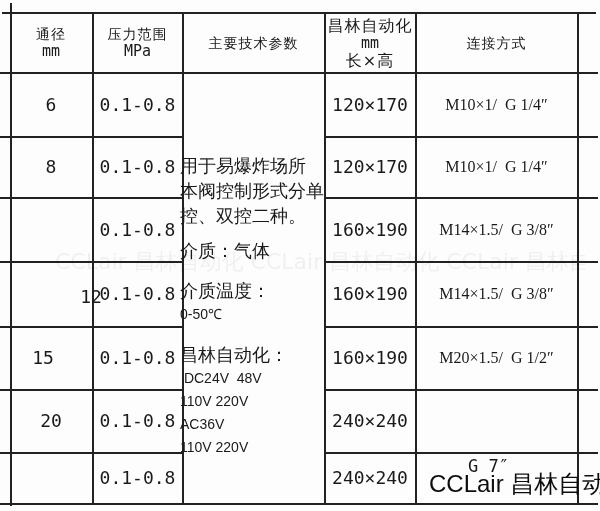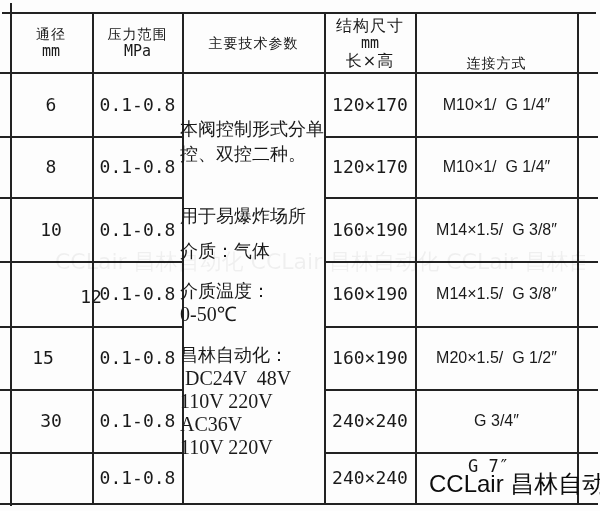--- a/index.html
+++ b/index.html
@@ -13,34 +13,34 @@
   .vline{width:2px;}
   
   .cell{
     position:absolute;display:flex;flex-direction:column;
     align-items:center;justify-content:center;text-align:center;
     line-height:1.2;
   }
   .cjk{font-size:14px;letter-spacing:1px;}
   .cjk-sm{font-size:16px;letter-spacing:1px;line-height:19px;}
   .mono{font-family:"DejaVu Sans Mono",monospace;font-size:18px;white-space:pre;}
-  .mono-sm{font-family:Liberation Sans, sans-serif;font-size:16px;white-space:pre;}
+  .mono-sm{font-family:Liberation Serif, serif;font-size:16px;white-space:pre;}
   .mono-hdr{font-family:"DejaVu Sans Mono",monospace;font-size:15px;}
   
   .tech{
     position:absolute;left:184px;top:73px;width:139px;height:430px;
     box-sizing:border-box;padding-top:43px;text-align:left;
     font-size:18px;overflow:visible;
   }
   .tech .p{margin:0;line-height:25px;width:150px;margin-left:-4px;}
   .tech .gap37{margin-top:37px;}
   .tech .gap10{margin-top:10px;}
   .tech .gap15{margin-top:15px;}
   .tech .gap16{margin-top:16px;}
-  .tech .vline-txt{font-family:Liberation Serif, serif;font-size:20px;line-height:23px;white-space:pre;}
+  .tech .vline-txt{font-family:Liberation Sans, sans-serif;font-size:14px;line-height:23px;white-space:pre;}
   
   .wm-faint{
     position:absolute;left:55px;top:247px;width:530px;
     font-size:22px;color:#000;opacity:0.05;white-space:nowrap;overflow:hidden;
     pointer-events:none;
   }
   .wm-main{
     position:absolute;left:429px;top:468px;width:175px;
     font-size:24px;font-weight:500;color:#0d0d0d;white-space:nowrap;
     font-family:"Liberation Sans","DejaVu Sans",sans-serif;
@@ -83,66 +83,64 @@
     <span class="mono-hdr">mm</span>
   </div>
   <div class="cell" style="left:184px;top:14px;width:139px;height:58px;">
     <span class="cjk">主要技术参数</span>
   </div>
   <div class="cell" style="left:94px;top:14px;width:87px;height:58px;">
     <span class="cjk">压力范围</span>
     <span class="mono-hdr">MPa</span>
   </div>
   <div class="cell" style="left:326px;top:14px;width:88px;height:58px;">
-    <span class="cjk-sm">结构尺寸</span>
+    <span class="cjk-sm">昌林自动化</span>
     <span class="mono-hdr" style="line-height:16px;">mm</span>
     <span class="cjk-sm">长×高</span>
   </div>
-  <div class="cell" style="left:417px;top:14px;width:159px;height:58px;justify-content:flex-end;">
+  <div class="cell" style="left:417px;top:14px;width:159px;height:58px;">
     <span class="cjk">连接方式</span>
   </div>
 
   <div class="cell mono" style="left:11px;top:74px;width:80px;height:61px;">6</div>
   <div class="cell mono" style="left:94px;top:74px;width:87px;height:61px;">0.1-0.8</div>
   <div class="cell mono" style="left:326px;top:74px;width:88px;height:61px;">120×170</div>
   <div class="cell mono-sm" style="left:417px;top:74px;width:159px;height:61px;">M10×1/  G 1/4″</div>
 
   <div class="cell mono" style="left:11px;top:138px;width:80px;height:58px;">8</div>
   <div class="cell mono" style="left:94px;top:138px;width:87px;height:58px;">0.1-0.8</div>
   <div class="cell mono" style="left:326px;top:138px;width:88px;height:58px;">120×170</div>
   <div class="cell mono-sm" style="left:417px;top:138px;width:159px;height:58px;">M10×1/  G 1/4″</div>
 
-  <div class="cell mono" style="left:11px;top:199px;width:80px;height:61px;">10</div>
   <div class="cell mono" style="left:94px;top:199px;width:87px;height:61px;">0.1-0.8</div>
   <div class="cell mono" style="left:326px;top:199px;width:88px;height:61px;">160×190</div>
   <div class="cell mono-sm" style="left:417px;top:199px;width:159px;height:61px;">M14×1.5/  G 3/8″</div>
 
   <div class="cell mono" style="left:11px;top:266px;width:80px;height:62px;padding-left:40px;">12</div>
   <div class="cell mono" style="left:94px;top:263px;width:87px;height:62px;">0.1-0.8</div>
   <div class="cell mono" style="left:326px;top:263px;width:88px;height:62px;">160×190</div>
   <div class="cell mono-sm" style="left:417px;top:263px;width:159px;height:62px;">M14×1.5/  G 3/8″</div>
 
   <div class="cell mono" style="left:11px;top:328px;width:64px;height:60px;">15</div>
   <div class="cell mono" style="left:94px;top:328px;width:87px;height:60px;">0.1-0.8</div>
   <div class="cell mono" style="left:326px;top:328px;width:88px;height:60px;">160×190</div>
   <div class="cell mono-sm" style="left:417px;top:328px;width:159px;height:60px;">M20×1.5/  G 1/2″</div>
 
-  <div class="cell mono" style="left:11px;top:391px;width:80px;height:60px;">30</div>
+  <div class="cell mono" style="left:11px;top:391px;width:80px;height:60px;">20</div>
   <div class="cell mono" style="left:94px;top:391px;width:87px;height:60px;">0.1-0.8</div>
   <div class="cell mono" style="left:326px;top:391px;width:88px;height:60px;">240×240</div>
-  <div class="cell mono-sm" style="left:417px;top:391px;width:159px;height:60px;">G 3/4″</div>
 
   <div class="cell mono" style="left:94px;top:454px;width:87px;height:48px;">0.1-0.8</div>
   <div class="cell mono" style="left:326px;top:454px;width:88px;height:48px;">240×240</div>
 
   <div class="g1-partial">G 7″</div>
 
   <div class="tech">
+    <div class="p gap37">用于易爆炸场所</div>
     <div class="p">本阀控制形式分单控、双控二种。</div>
-    <div class="p gap37">用于易爆炸场所</div>
     <div class="p gap10">介质：气体</div>
     <div class="p gap15">
       <div>介质温度：</div>
       <div class="vline-txt">0-50℃</div>
     </div>
     <div class="p gap16">
       <div>昌林自动化：</div>
       <div class="vline-txt"> DC24V  48V</div>
       <div class="vline-txt">110V 220V</div>
       <div class="vline-txt">AC36V</div>

